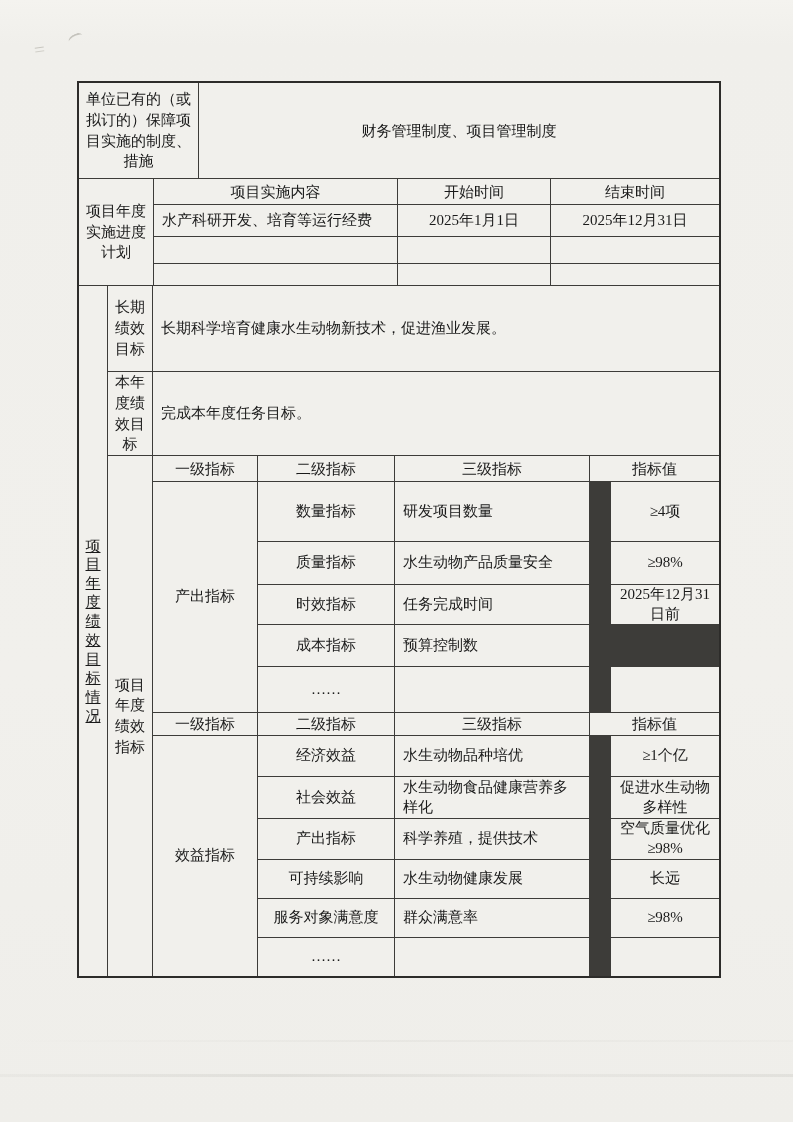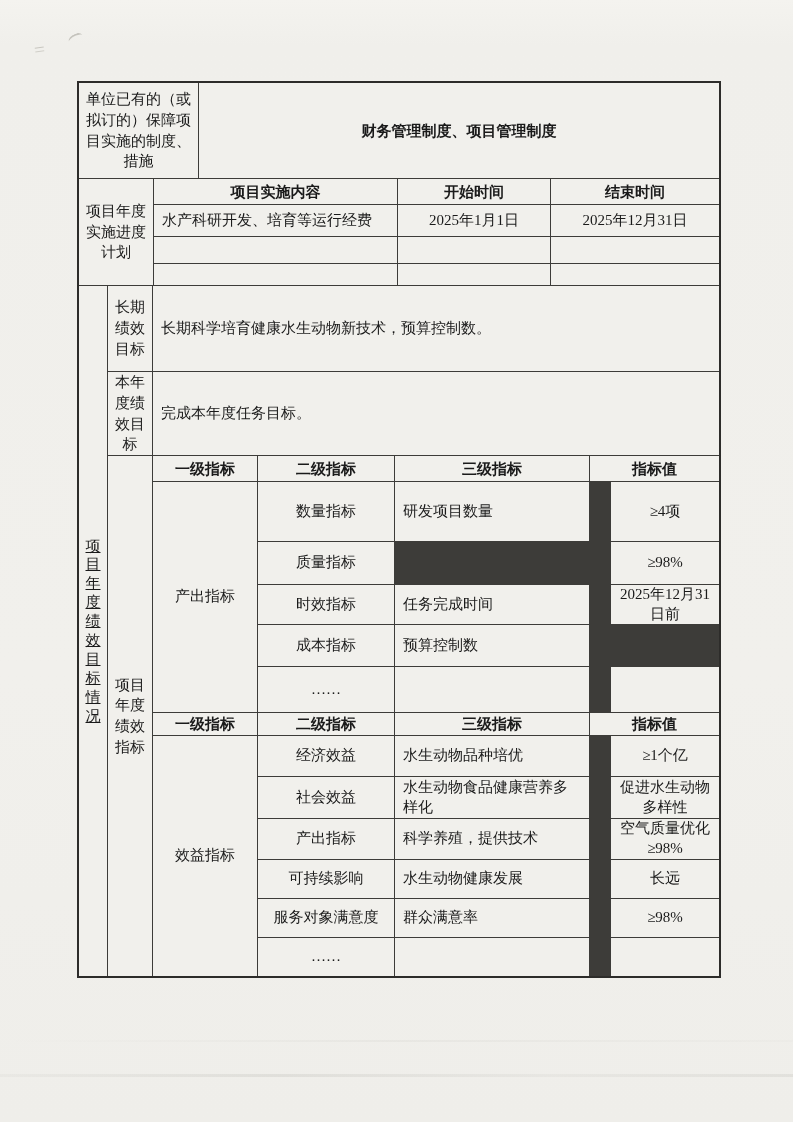--- a/index.html
+++ b/index.html
@@ -54,21 +54,21 @@
 
   .cell {
     background: #f1f0ec;
     display: flex; align-items: center; justify-content: center;
     text-align: center;
     font-size: 15px; line-height: 1.32;
     padding: 2px 6px;
     overflow: hidden;
   }
   .cl   { justify-content: flex-start; text-align: left; padding: 2px 8px; }
-  .hd   { font-family: "Liberation Sans", "DejaVu Sans", sans-serif; font-weight: 700; }
+  .hd   { font-family: "Liberation Sans", "DejaVu Sans", sans-serif; font-weight: 400; }
   .bk   { word-break: break-all; line-height: 1.38; padding: 2px 7px; }
   .vert { word-break: break-all; line-height: 1.26; padding: 0; letter-spacing: 0; text-decoration: underline; }
   .val  { padding: 2px 2px; margin-left: 21px; }
 </style>
 </head>
 <body>
 
 <div class="page">
 
   <div class="smudge-1"></div>
@@ -100,39 +100,40 @@
 
       <div class="cell cl" style="grid-area:4/2/5/3"></div>
       <div class="cell" style="grid-area:4/3/5/4"></div>
       <div class="cell" style="grid-area:4/4/5/5"></div>
     </div>
 
     <div class="sec sec-c">
       <div class="cell vert" style="grid-area:1/1/16/2">项目年度绩效目标情况</div>
 
       <div class="cell bk" style="grid-area:1/2/2/3">长期绩效目标</div>
-      <div class="cell cl" style="grid-area:1/3/2/7">长期科学培育健康水生动物新技术，预算控制数。</div>
+      <div class="cell cl" style="grid-area:1/3/2/7">长期科学培育健康水生动物新技术，促进渔业发展。</div>
 
       <div class="cell cl" style="grid-area:2/3/3/7">完成本年度任务目标。</div>
       <div class="cell bk" style="grid-area:2/2/3/3">本年度绩效目标</div>
 
       <div class="cell bk" style="grid-area:3/2/16/3">项目年度绩效指标</div>
 
       <div class="cell hd" style="grid-area:3/3/4/4">一级指标</div>
       <div class="cell hd" style="grid-area:3/4/4/5">二级指标</div>
       <div class="cell hd" style="grid-area:3/5/4/6">三级指标</div>
       <div class="cell hd" style="grid-area:3/6/4/7">指标值</div>
 
       <div class="cell" style="grid-area:4/3/9/4">产出指标</div>
 
       <div class="cell" style="grid-area:4/4/5/5">数量指标</div>
       <div class="cell cl" style="grid-area:4/5/5/6">研发项目数量</div>
       <div class="cell val" style="grid-area:4/6/5/7">≥4项</div>
 
       <div class="cell" style="grid-area:5/4/6/5">质量指标</div>
+      <div class="cell cl" style="grid-area:5/5/6/6">水生动物产品质量安全</div>
       <div class="cell val" style="grid-area:5/6/6/7">≥98%</div>
 
       <div class="cell" style="grid-area:6/4/7/5">时效指标</div>
       <div class="cell cl" style="grid-area:6/5/7/6">任务完成时间</div>
       <div class="cell val" style="grid-area:6/6/7/7">2025年12月31日前</div>
 
       <div class="cell" style="grid-area:7/4/8/5">成本指标</div>
       <div class="cell cl" style="grid-area:7/5/8/6">预算控制数</div>
 
       <div class="cell" style="grid-area:8/4/9/5">……</div>

